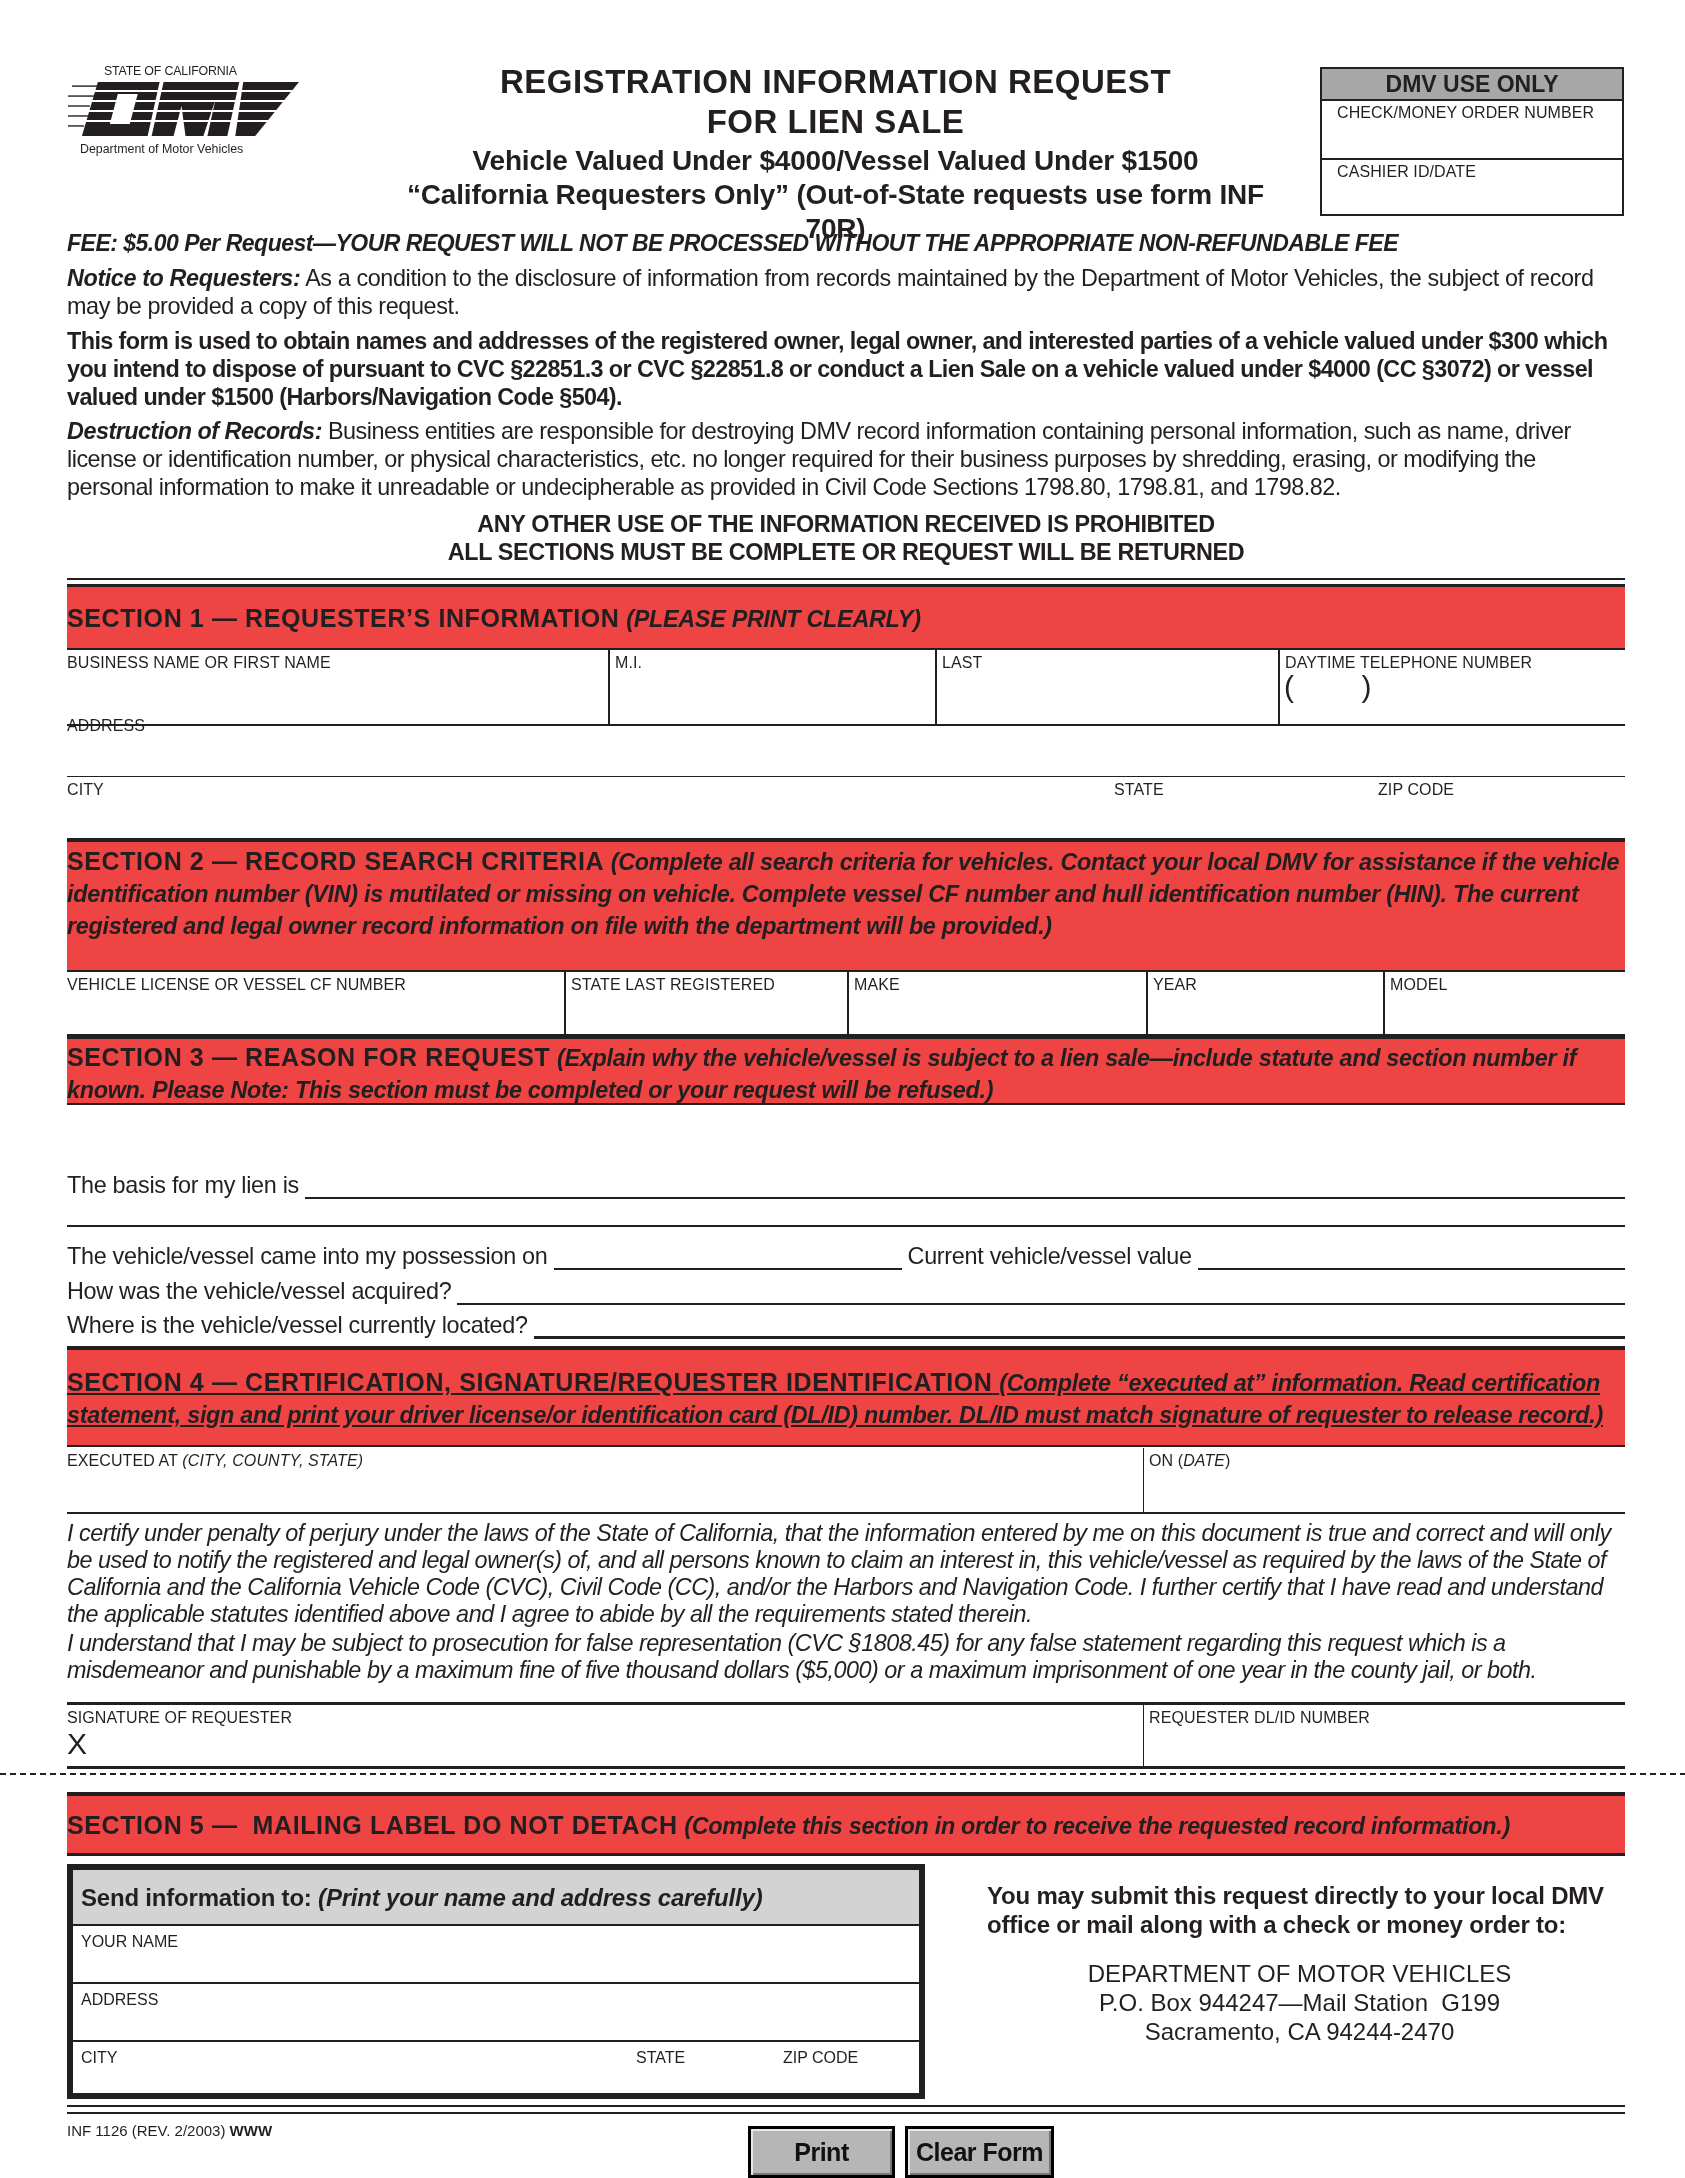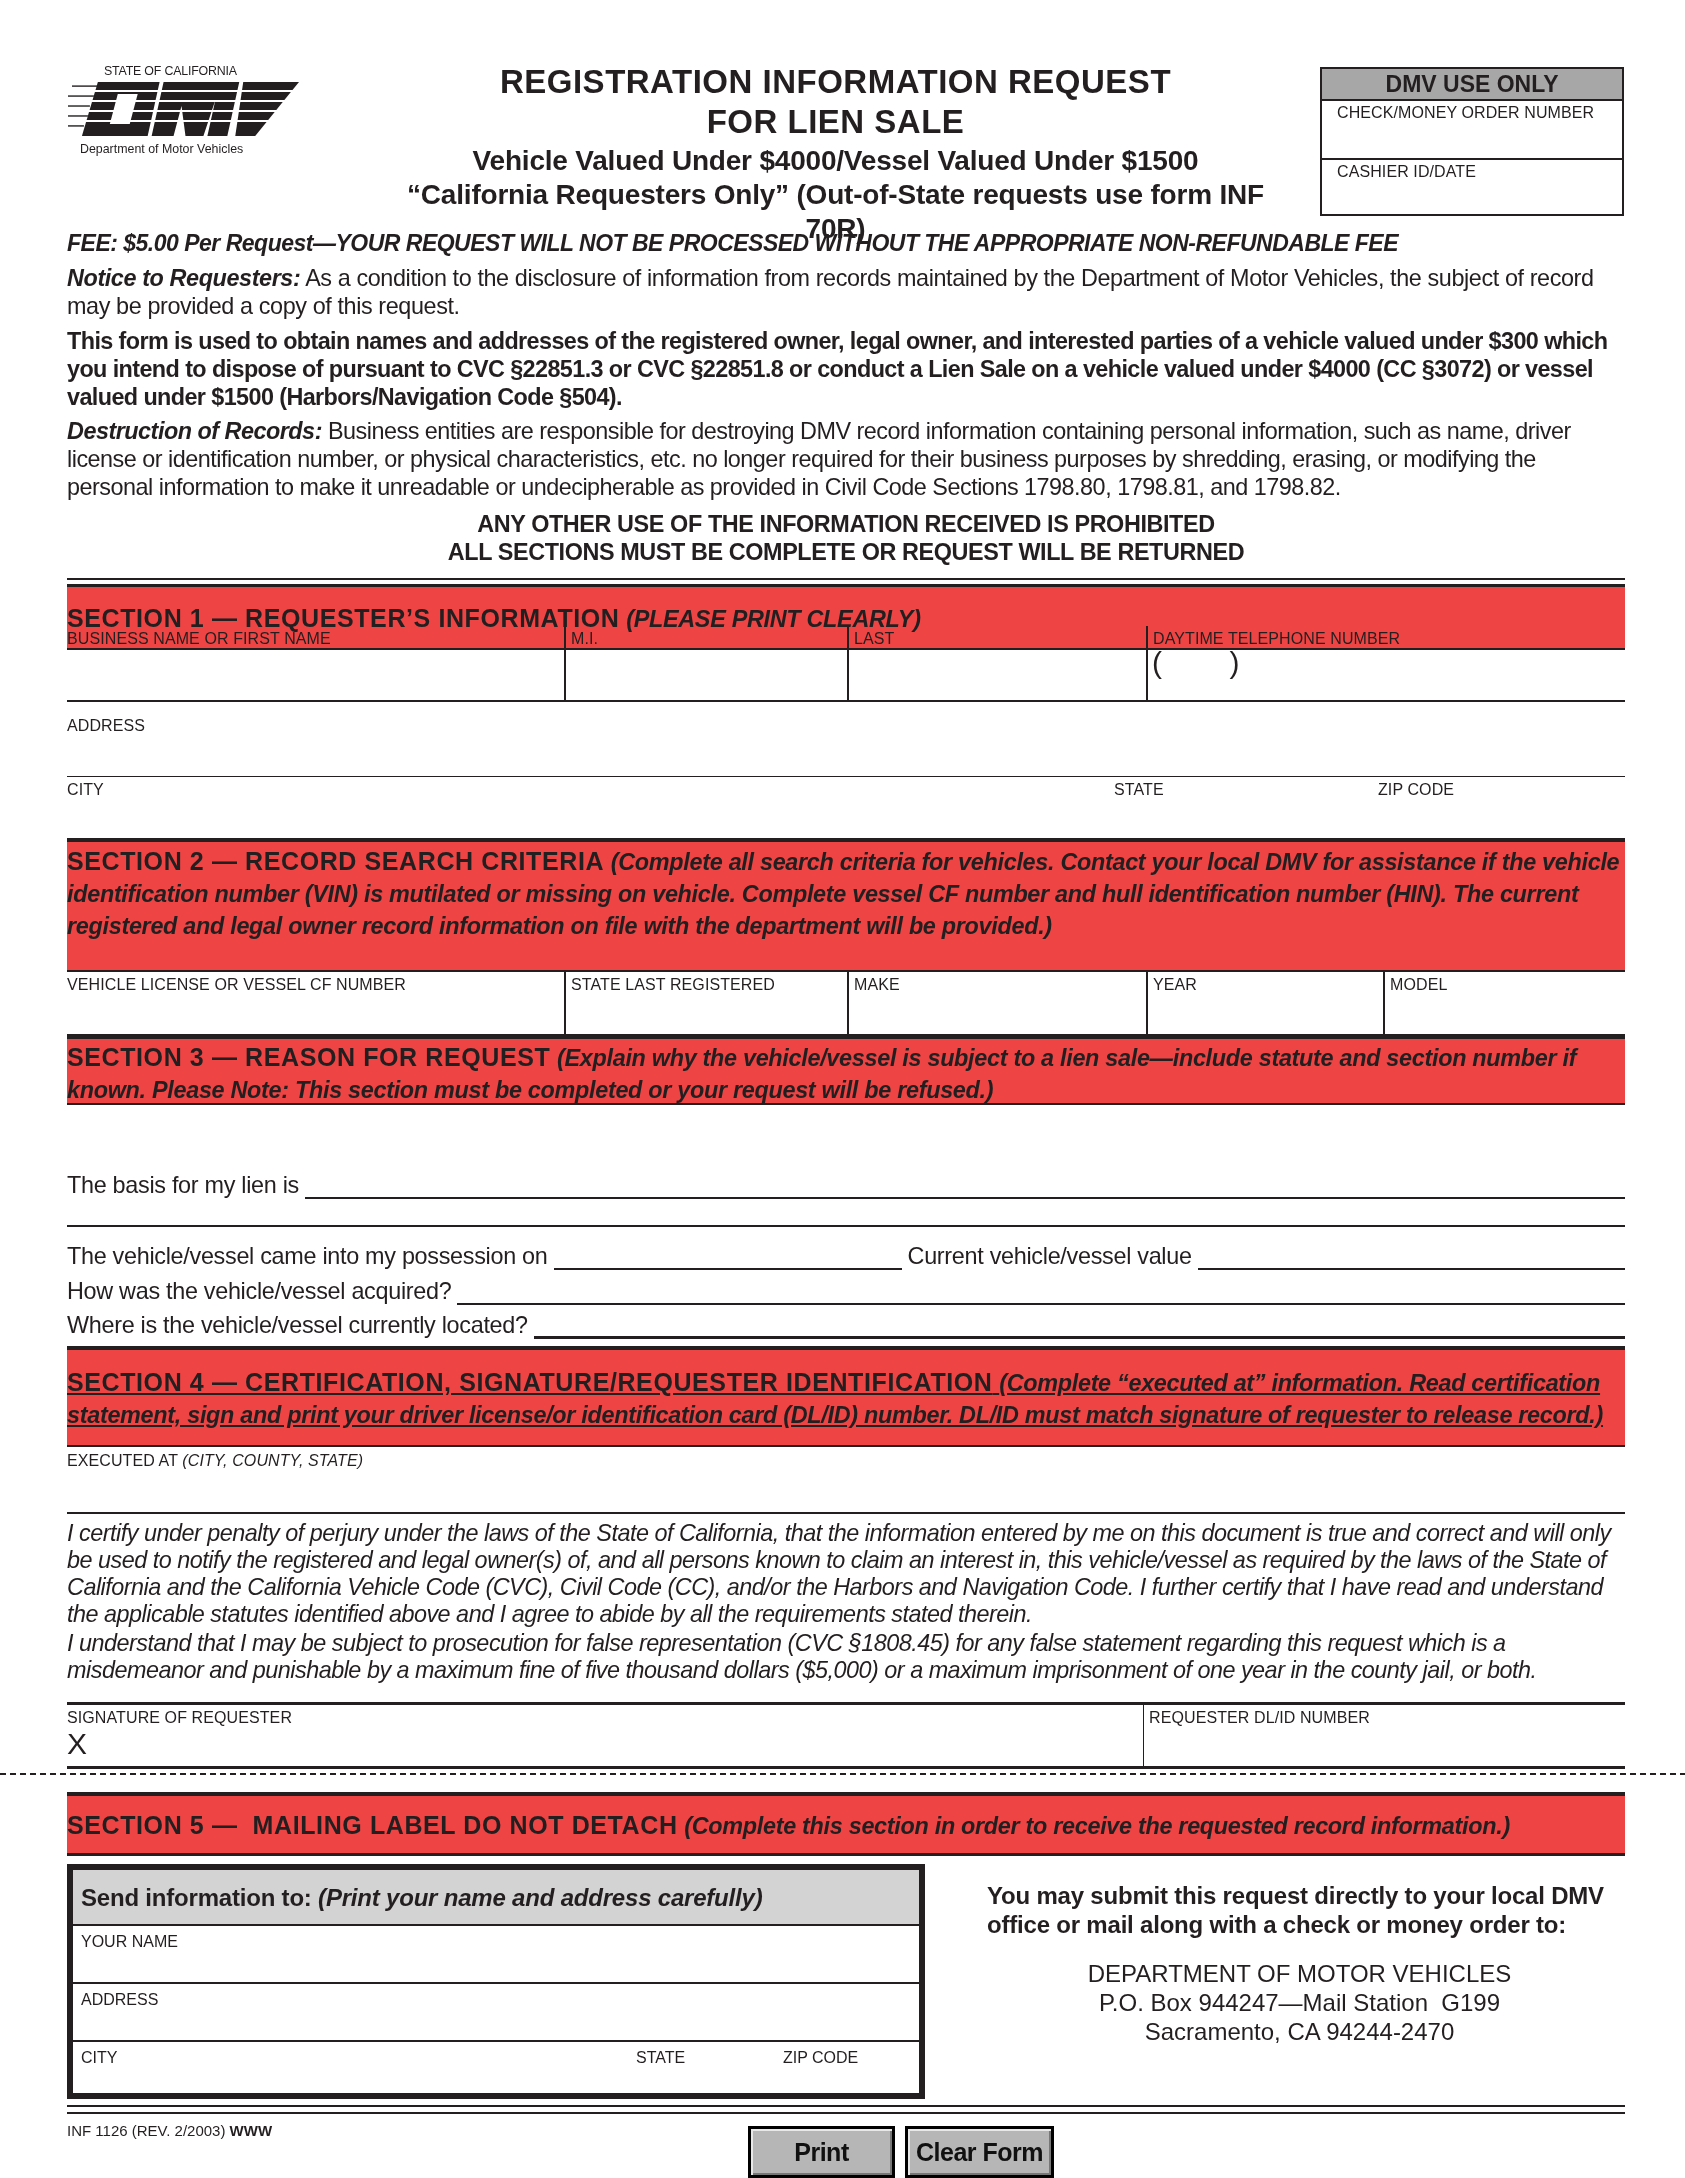--- a/index.html
+++ b/index.html
@@ -117,21 +117,21 @@
 <div class="abs para" style="top:417px; letter-spacing:-0.5px;"><b><i>Destruction of Records:</i></b><span> Business entities are responsible for destroying DMV record information containing personal information, such as name, driver license or identification number, or physical characteristics, etc. no longer required for their business purposes by shredding, erasing, or modifying the personal information to make it unreadable or undecipherable as provided in Civil Code Sections 1798.80, 1798.81, and 1798.82.</span></div>
 <div class="abs para bold center" style="top:510px; line-height:28px;">ANY OTHER USE OF THE INFORMATION RECEIVED IS PROHIBITED</div>
 <div class="abs para bold center" style="top:538px; line-height:28px;">ALL SECTIONS MUST BE COMPLETE OR REQUEST WILL BE RETURNED</div>
 
 <div class="rule" style="top:578px; height:2px;"></div>
 
 <div class="sec-head" style="top:584px; height:66px; padding-top:16px;">
   <span class="title">SECTION 1 — REQUESTER’S INFORMATION</span>
   <span class="note">(PLEASE PRINT CLEARLY)</span>
 </div>
-<div class="row" style="top:626px; height:76px;">
+<div class="row" style="top:650px; height:76px;gap:44px;">
   <div class="cell" style="width:497px;">
     <span class="lbl">BUSINESS NAME OR FIRST NAME</span>
     <input class="fld" value="" style="">
   </div>
   <div class="cell div" style="width:283px;">
     <span class="lbl">M.I.</span>
     <input class="fld" value="" style="">
   </div>
   <div class="cell div" style="width:299px;">
     <span class="lbl">LAST</span>
@@ -227,20 +227,24 @@
   <input class="ul thick" value="" style="">
 </div>
 
 <div class="sec-head" style="top:1346px; height:101px; border-top-width:4px; padding-top:17px;text-decoration:underline;">
   <span class="title">SECTION 4 — CERTIFICATION, SIGNATURE/REQUESTER IDENTIFICATION</span>
   <span class="note">(Complete “executed at” information. Read certification statement, sign and print your driver license/or identification card (DL/ID) number. DL/ID must match signature of requester to release record.)</span>
 </div>
 <div class="row" style="top:1448px; height:66px;">
   <div class="cell" style="width:1076px;">
     <span class="lbl"><span>EXECUTED AT</span> <i>(CITY, COUNTY, STATE)</i></span>
+    <input class="fld" value="" style="">
+  </div>
+  <div class="cell div" style="flex:1; border-left-width:1px;">
+    <span class="lbl"><span>ON (</span><i>DATE</i><span>)</span></span>
     <input class="fld" value="" style="">
   </div>
 </div>
 <div class="abs cert" style="top:1520px;">I certify under penalty of perjury under the laws of the State of California, that the information entered by me on this document is true and correct and will only be used to notify the registered and legal owner(s) of, and all persons known to claim an interest in, this vehicle/vessel as required by the laws of the State of California and the California Vehicle Code (CVC), Civil Code (CC), and/or the Harbors and Navigation Code. I further certify that I have read and understand the applicable statutes identified above and I agree to abide by all the requirements stated therein.</div>
 <div class="abs cert" style="top:1630px;">I understand that I may be subject to prosecution for false representation (CVC §1808.45) for any false statement regarding this request which is a misdemeanor and punishable by a maximum fine of five thousand dollars ($5,000) or a maximum imprisonment of one year in the county jail, or both.</div>
 <div class="rule" style="top:1702px; height:3px;"></div>
 <div class="row" style="top:1705px; height:64px; border-bottom-width:3px;">
   <div class="cell" style="width:1076px;">
     <span class="lbl">SIGNATURE OF REQUESTER</span>
     <span style="position:absolute; left:0; top:22px; font-size:30px;">X</span>

